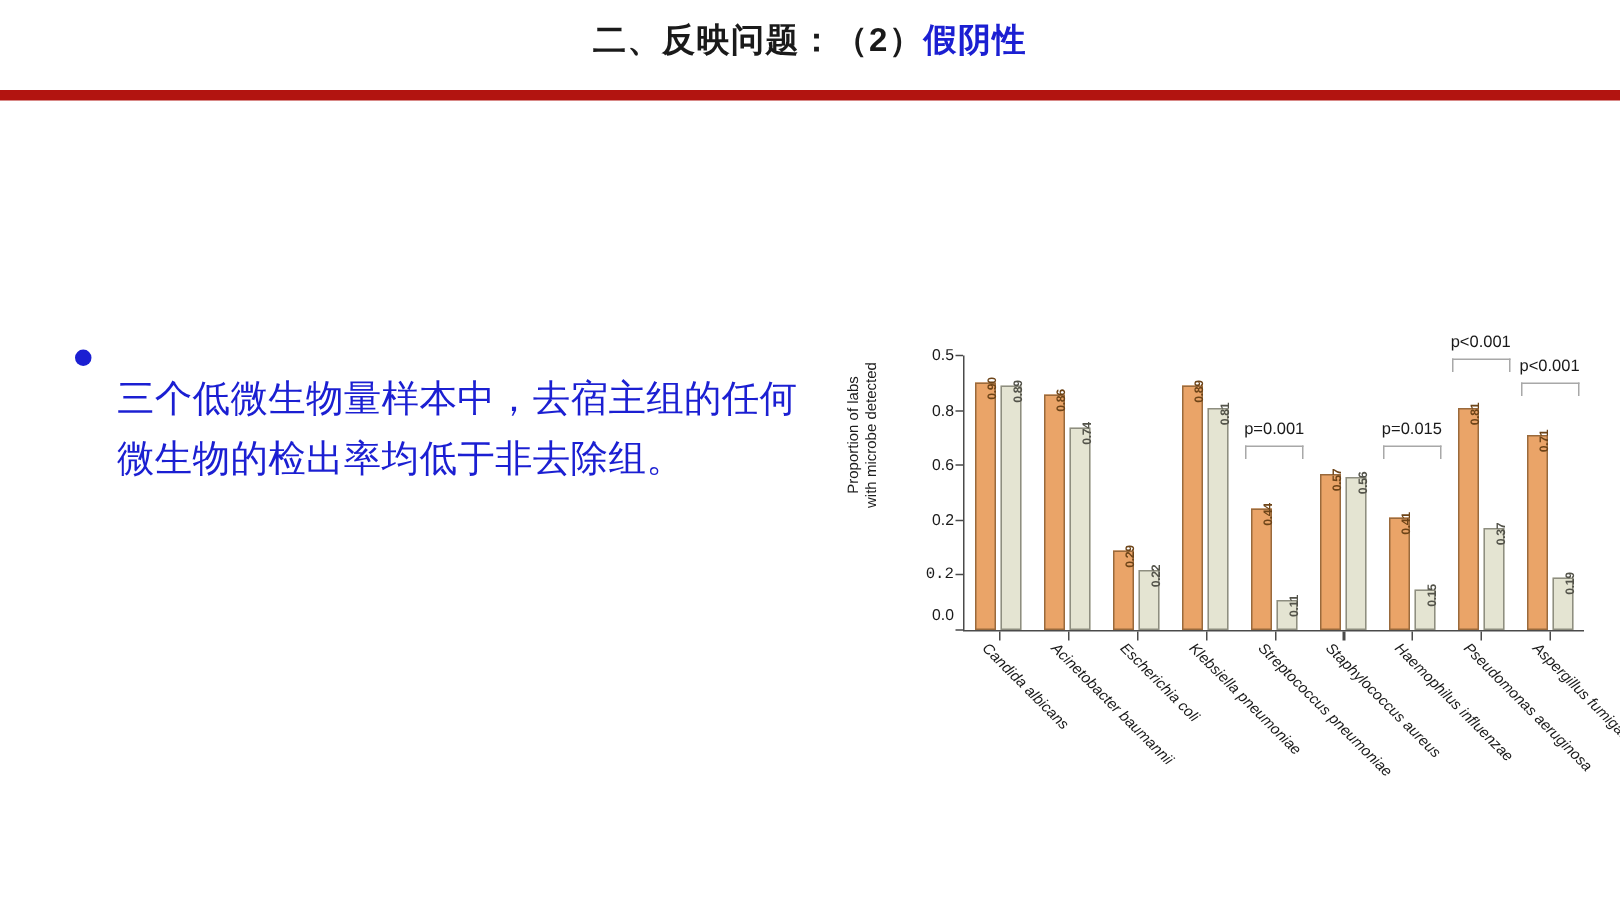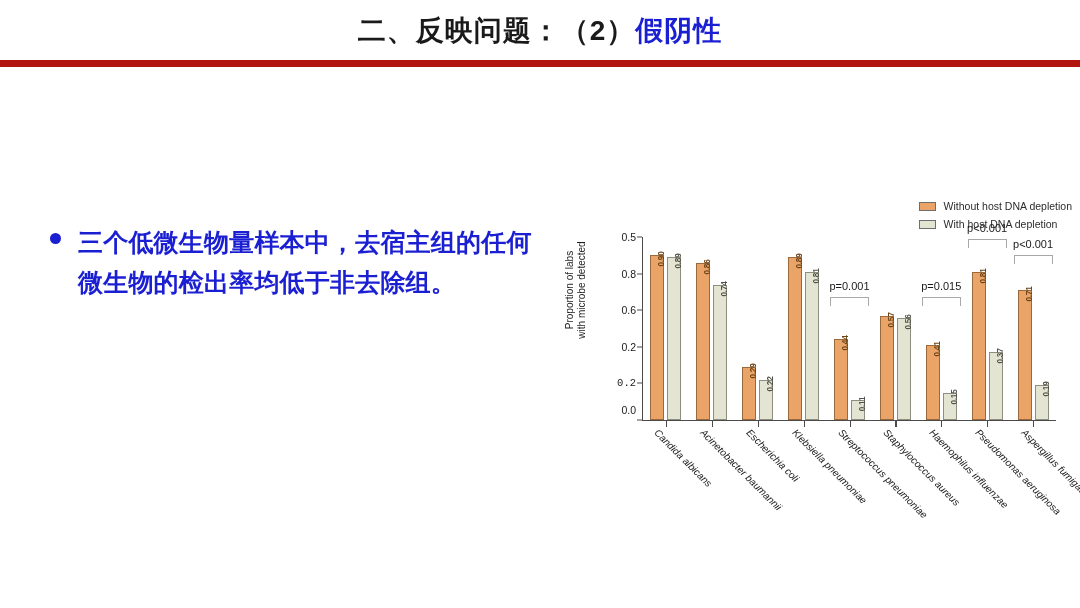--- a/index.html
+++ b/index.html
@@ -14,21 +14,21 @@
     width: 1080px; height: 608px;
     background: #ffffff;
   }
 
   
   #slide-title {
     position: absolute;
     left: 0; top: 12px;
     width: 1080px;
     text-align: center;
-    font-size: 28px;
+    font-size: 22px;
     font-weight: bold;
     color: #1a1a1a;
     letter-spacing: 1px;
     white-space: nowrap;
   }
   #slide-title .accent { color: #1b1fd2; }
   #title-rule {
     position: absolute;
     left: 0; top: 60px;
     width: 1080px; height: 7px;
@@ -68,21 +68,22 @@
   .bullet-1 .dot { background: #1b1fd2; }
   .bullet-2 .dot { background: #111111; }
   .bullet .text {
     flex: 1 1 auto;
     font-size: 25px;
     line-height: 40px;
     letter-spacing: 0.2px;
   }
   .bullet-1 .text {
     color: #1b1fd2;
-    font-weight: bold;
+    font-weight: normal;
+    margin-top: 24px;
   }
   .bullet-2 .text {
     color: #1a1a1a;
     font-weight: normal;
     font-family: "Liberation Serif", serif;
     font-size: 26px;
   }
 
   
   #chart-panel {
@@ -255,30 +256,20 @@
 
   <div id="bullets">
     <div class="bullet bullet-1">
       <span class="dot"></span>
       <span class="text">三个低微生物量样本中，去宿主组的任何微生物的检出率均低于非去除组。</span>
     </div>
   </div>
 
   <div id="chart-panel">
 
-    <div id="chart-legend">
-      <div class="legend-row">
-        <span class="legend-swatch" style="background:#eaa468"></span>
-        <span>Without host DNA depletion</span>
-      </div>
-      <div class="legend-row">
-        <span class="legend-swatch" style="background:#e4e4d2"></span>
-        <span>With host DNA depletion</span>
-      </div>
-    </div>
 
     <div id="y-axis-label">
       <div>Proportion of labs</div>
       <div>with microbe detected</div>
     </div>
 
     <div id="plot">
       <div id="y-ticks">
           <div class="ytick" style="top: 173px;">0.0</div>
           <div class="ytick-mark" style="top: 183px;"></div>

